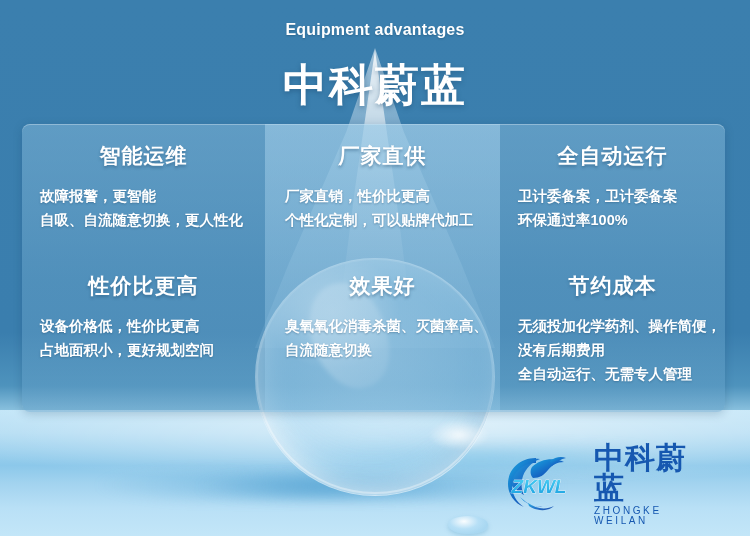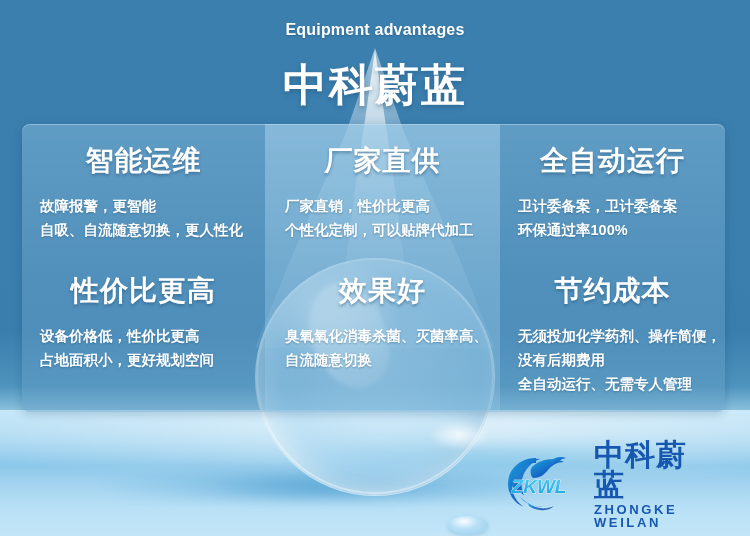--- a/index.html
+++ b/index.html
@@ -108,21 +108,21 @@
     position:absolute;left:243px;top:0;width:235px;height:288px;
     background:linear-gradient(180deg,rgba(186,224,246,.42) 0%,rgba(168,214,241,.34) 60%,rgba(158,208,238,.30) 100%);
   }
   .grid{
     position:absolute;left:0;top:0;width:703px;height:288px;
     display:grid;grid-template-columns:243px 235px 225px;grid-template-rows:134px 154px;
     z-index:2;
   }
   .cell{position:relative;padding:0 16px;box-sizing:border-box;}
   .cell-title{
-    text-align:center;color:#ffffff;font-size:28px;font-weight:bold;letter-spacing:1px;
+    text-align:center;color:#ffffff;font-size:21px;font-weight:bold;letter-spacing:1px;
     margin-top:18px;text-shadow:0 2px 3px rgba(30,75,110,.45);white-space:nowrap;
   }
   .cell-lines{margin-top:14px;}
   .cell-line{
     color:#ffffff;font-size:14.5px;line-height:24px;font-weight:bold;
     text-shadow:0 1px 2px rgba(30,75,110,.40);white-space:nowrap;
   }
   .c1 .cell-lines{padding-left:2px;}
   .c2 .cell-lines{padding-left:4px;}
   .c3 .cell-lines{padding-left:2px;}
@@ -133,21 +133,21 @@
     position:absolute;left:502px;top:450px;width:215px;height:68px;z-index:7;
     display:flex;align-items:center;gap:20px;
   }
   .logo-mark{position:relative;width:72px;height:62px;flex:0 0 auto;}
   .logo-text{display:flex;flex-direction:column;justify-content:center;line-height:1;}
   .logo-cn{
     font-size:30px;font-weight:bold;color:#1658b0;letter-spacing:1px;
     font-family:"DejaVu Sans","Liberation Sans",sans-serif;
   }
   .logo-en{
-    font-size:13px;font-weight:bold;color:#1658b0;letter-spacing:2.6px;margin-top:3px;
+    font-size:10px;font-weight:normal;color:#1658b0;letter-spacing:2.6px;margin-top:3px;
   }
 </style>
 </head>
 <body>
 
 <div id="stage">
 
   <div class="surface"></div>
   <div class="surface-streak"></div>
   <div class="surface-streak2"></div>

